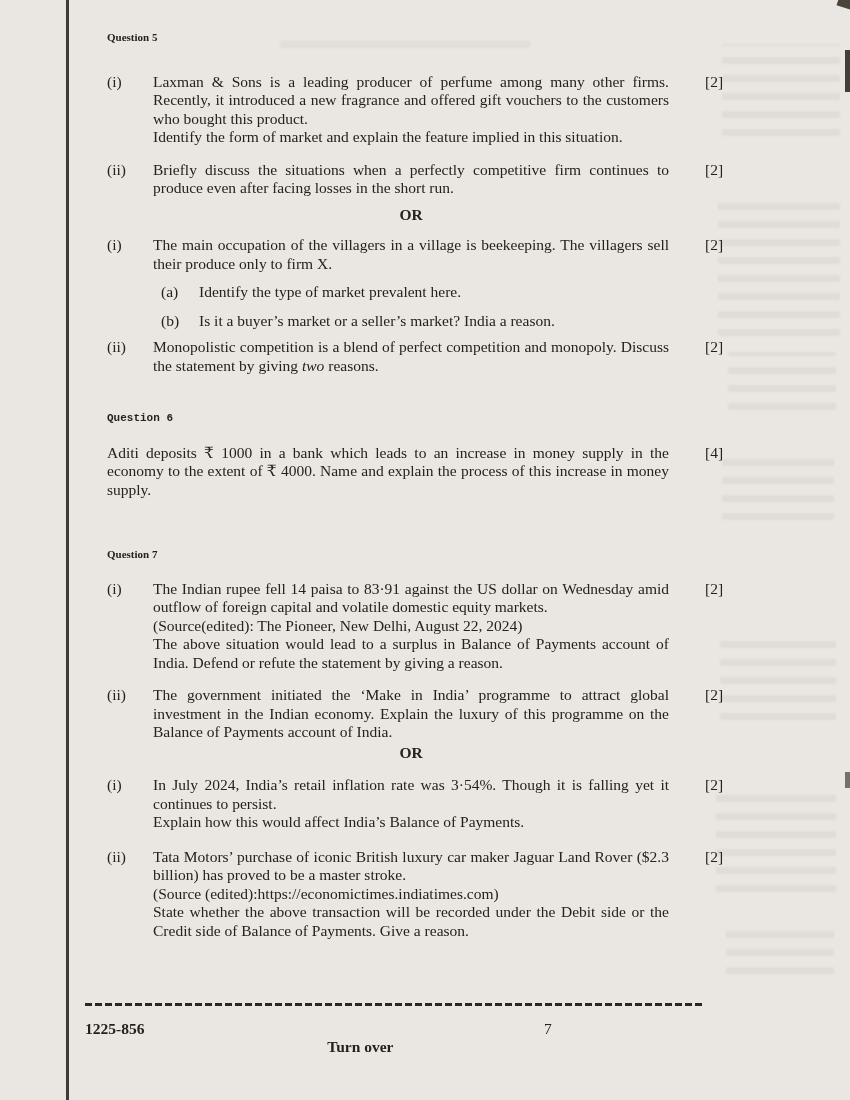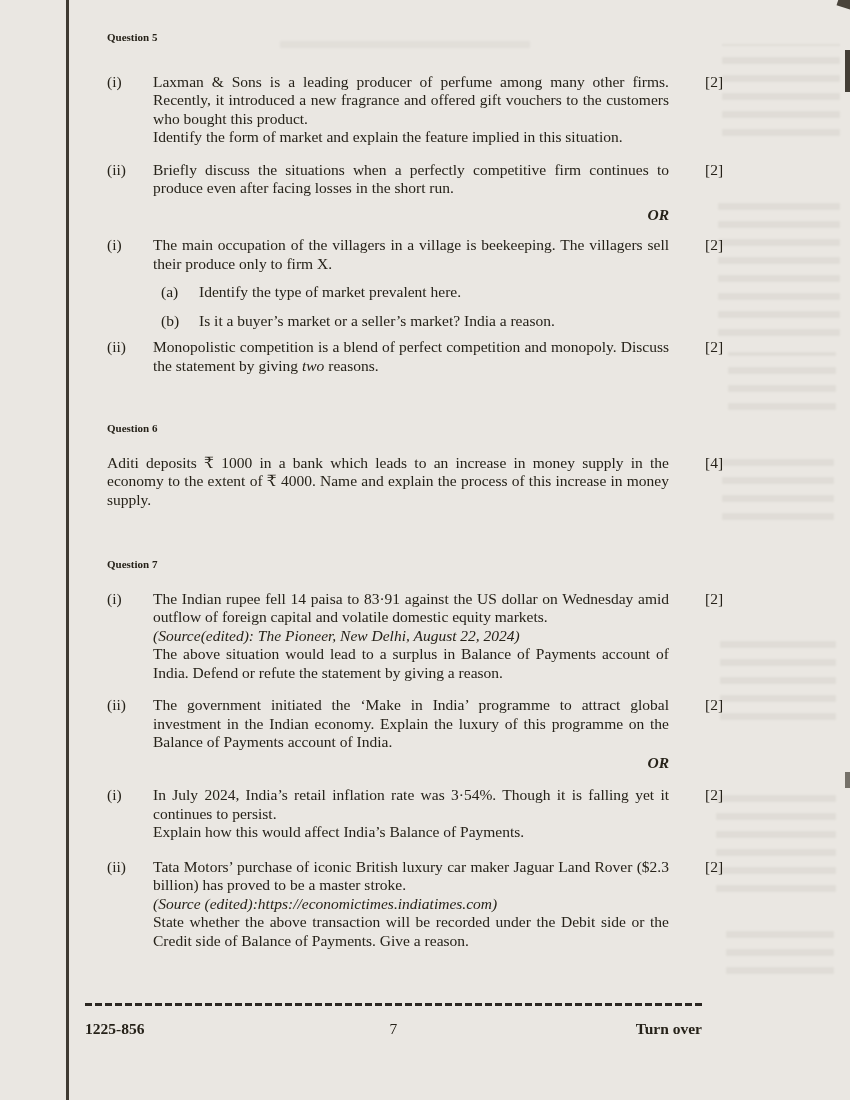--- a/index.html
+++ b/index.html
@@ -29,32 +29,32 @@
 
   
   .content{position:absolute;left:107px;top:28px;width:640px;font-size:15.5px;line-height:18.5px;}
   .qtitle{font-weight:bold;font-size:11px;}
   .item{display:grid;grid-template-columns:46px 516px 1fr;}
   .item.full{grid-template-columns:0px 562px 1fr;}
   .num{text-align:left;}
   .body{text-align:justify;}
   .body p{margin:0;text-align:justify;}
   .marks{padding-left:36px;white-space:nowrap;}
-  .or-label{text-align:right;font-weight:bold;font-style:italic;}
-  .source{font-style:italic;text-align:right;padding-right:6px;}
+  .or-label{text-align:center;font-weight:bold;}
+  .source{text-align:right;padding-right:6px;}
   .ital{font-style:italic;font-family:Liberation Serif, serif;}
   .sub{display:grid;grid-template-columns:38px 1fr;margin-left:8px;}
   .mt2{margin-top:2px;}  .mt8{margin-top:8px;}  .mt10{margin-top:10px;}
   .mt12{margin-top:12px;} .mt14{margin-top:14px;} .mt16{margin-top:16px;}
-  .mt26{margin-top:26px;} .mt44{margin-top:44px;} .mt46{margin-top:46px;}
+  .mt26{margin-top:26px;} .mt44{margin-top:34px;font-family:Liberation Mono, monospace;} .mt46{margin-top:46px;}
 
   
   .footer{position:absolute;left:85px;top:1003px;width:617px;}
   .rule{height:3px;background:repeating-linear-gradient(90deg,#2b2722 0 7px,transparent 7px 10px);}
-  .footrow{display:grid;grid-template-columns:1fr 1fr 1fr;margin-top:14px;font-size:15.5px;}
+  .footrow{display:grid;grid-template-columns:1fr 1fr;margin-top:14px;font-size:15.5px;}
   .fleft{font-weight:bold;text-align:left;}
   .fcenter{text-align:center;}
   .fright{font-weight:bold;text-align:right;}
 </style>
 </head>
 <body>
 
 <div>
   <div class="binding"></div>
   <div class="edge-tick tick1"></div>

